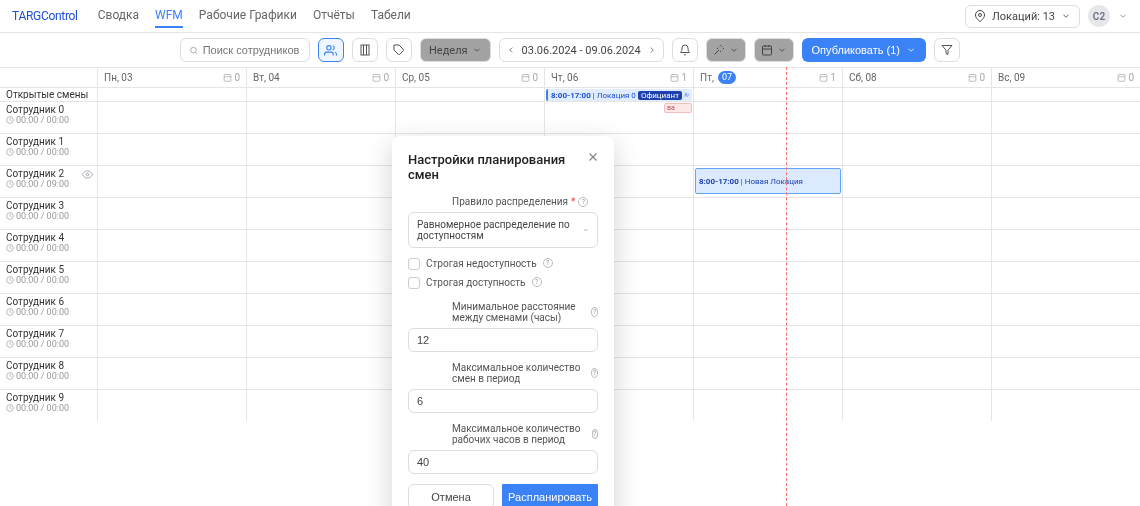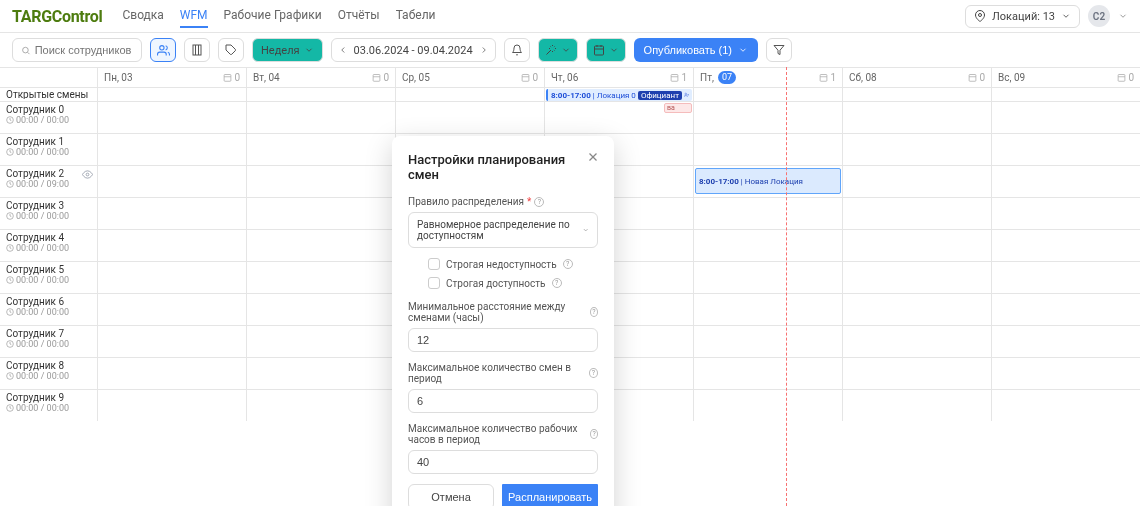--- a/index.html
+++ b/index.html
@@ -1,37 +1,37 @@
 <!DOCTYPE html>
 <html><head>
 <meta charset="utf-8">
 <style>
 * { box-sizing: border-box; margin: 0; padding: 0; }
 body { font-family: -apple-system, BlinkMacSystemFont, "Segoe UI", Roboto, sans-serif; font-size: 12px; color: #333; background: #fff; width: 1140px; height: 506px; overflow: hidden; position: relative; }
 
 
 .header { height: 33px; border-bottom: 1px solid #e5e5e5; display: flex; align-items: center; padding: 0 12px; justify-content: space-between; }
 .header-left { display: flex; align-items: center; gap: 20px; }
-.logo { font-weight: 700; font-size: 16px; color: #4d7c0f; letter-spacing: -0.3px; }
+.logo { font-weight: 400; font-size: 12px; color: #1d4ed8; letter-spacing: -0.3px; }
 .nav-tabs { display: flex; gap: 16px; }
 .nav-tab { font-size: 12px; color: #666; cursor: pointer; padding: 4px 0; }
 .nav-tab.active { color: #3b82f6; border-bottom: 2px solid #3b82f6; }
 .header-right { display: flex; align-items: center; gap: 8px; }
 .loc-btn { display: flex; align-items: center; gap: 6px; border: 1px solid #ddd; border-radius: 6px; padding: 4px 8px; font-size: 11px; color: #444; background: #fff; cursor: pointer; }
 .avatar { width: 22px; height: 22px; border-radius: 50%; background: #e5e7eb; color: #6b7280; display: flex; align-items: center; justify-content: center; font-size: 10px; font-weight: 600; }
 
 
-.toolbar { height: 34px; display: flex; align-items: center; padding: 0 12px; gap: 8px; justify-content: flex-start; }
+.toolbar { height: 34px; display: flex; align-items: center; padding: 0 12px; gap: 8px; justify-content: center; }
 .toolbar-left { display: flex; align-items: center; gap: 8px; }
 .toolbar-right { display: flex; align-items: center; gap: 8px; }
 .search-box { display: flex; align-items: center; border: 1px solid #ddd; border-radius: 6px; padding: 0 8px; height: 24px; width: 130px; color: #999; gap: 4px; }
 .search-box input { border: none; outline: none; width: 100%; font-size: 11px; }
 .icon-btn { width: 26px; height: 24px; border: 1px solid #ddd; border-radius: 6px; display: flex; align-items: center; justify-content: center; background: #fff; cursor: pointer; color: #555; }
 .icon-btn.active { border-color: #3b82f6; color: #3b82f6; background: #eff6ff; }
-.sel-btn { display: flex; align-items: center; gap: 4px; border: 1px solid #ddd; border-radius: 6px; padding: 0 8px; height: 24px; background: #14b8a6; cursor: pointer; font-size: 11px; color: #444; }
+.sel-btn { display: flex; align-items: center; gap: 4px; border: 1px solid #ddd; border-radius: 6px; padding: 0 8px; height: 24px; background: #a3a3a3; cursor: pointer; font-size: 11px; color: #444; }
 .date-nav { display: flex; align-items: center; gap: 6px; border: 1px solid #ddd; border-radius: 6px; padding: 0 6px; height: 24px; }
 .publish-btn { background: #3b82f6; color: #fff; border: none; border-radius: 6px; padding: 0 10px; height: 24px; font-size: 11px; display: flex; align-items: center; gap: 6px; cursor: pointer; }
 
 
 .grid { display: flex; flex-direction: column; }
 .grid-header { display: flex; height: 20px; border-top: 1px solid #e5e5e5; }
 .sidebar-col { width: 98px; flex-shrink: 0; border-right: 1px solid #e5e5e5; }
 .day-col { flex: 1; border-right: 1px solid #e5e5e5; display: flex; align-items: center; justify-content: space-between; padding: 0 6px; font-size: 10px; color: #666; position: relative; }
 .day-col:last-child { border-right: none; }
 .day-name { display: flex; align-items: center; gap: 4px; text-align: center; }
@@ -54,24 +54,24 @@
 .shift-peek { position: absolute; top: 1px; right: 1px; height: 10px; width: 28px; background: #fde8e8; border: 1px solid #f5bcbc; border-radius: 2px; font-size: 7px; padding: 0 2px; color: #b45454; overflow: hidden; }
 
 .eye-icon { position: absolute; right: 4px; top: 3px; color: #9ca3af; }
 
 .now-line { position: absolute; top: 67px; bottom: 0; width: 0; border-left: 1px dashed #f87171; left: 786px; z-index: 5; pointer-events: none; }
 
 
 .modal { position: absolute; left: 392px; top: 136px; width: 222px; background: #fff; border-radius: 8px; box-shadow: 0 8px 28px rgba(0,0,0,0.18); padding: 16px; z-index: 20; }
 .modal-title { font-size: 13px; font-weight: 500; color: #222; margin-bottom: 14px; }
 .modal-close { position: absolute; top: 14px; right: 14px; cursor: pointer; color: #888; }
-.form-label { font-size: 10px; color: #555; display: flex; align-items: center; gap: 3px; margin-bottom: 5px; }
+.form-label { font-size: 10px; color: #555; display: flex; align-items: center; gap: 3px; margin-bottom: 5px; margin-left: 44px; }
 .req { color: #ef4444; }
 .form-select { width: 100%; border: 1px solid #ddd; border-radius: 6px; padding: 6px 8px; font-size: 10px; color: #444; display: flex; justify-content: space-between; align-items: center; margin-bottom: 10px; background: #fff; }
-.form-check { display: flex; align-items: center; gap: 6px; font-size: 10px; color: #555; margin-bottom: 7px; margin-left: 20px; }
+.form-check { display: flex; align-items: flex-start; gap: 6px; font-size: 10px; color: #555; margin-bottom: 7px; }
 .form-check .box { width: 12px; height: 12px; border: 1px solid #ccc; border-radius: 3px; }
 .form-input { width: 100%; border: 1px solid #ddd; border-radius: 6px; padding: 5px 8px; font-size: 11px; color: #444; margin-bottom: 10px; }
 .link-more { color: #3b82f6; font-size: 10px; display: flex; align-items: center; gap: 3px; margin-bottom: 10px; cursor: pointer; }
 .modal-actions { display: flex; gap: 8px; }
 .btn-secondary { flex: 1; border: 1px solid #ddd; background: #fff; border-radius: 6px; padding: 6px; font-size: 11px; cursor: pointer; color: #444; }
 .btn-primary { flex: 1; border: none; background: #3b82f6; color: #fff; border-radius: 1px; padding: 6px; font-size: 11px; cursor: pointer; }
 
 svg { display: block; }
 .chev { width: 10px; height: 10px; }
 .help { width: 10px; height: 10px; border: 1px solid #bbb; border-radius: 50%; display: inline-flex; align-items: center; justify-content: center; font-size: 7px; color: #999; }
@@ -141,21 +141,21 @@
     <div class="sel-btn">
       <span>Неделя</span>
       <svg class="chev" viewBox="0 0 24 24" fill="none" stroke="currentColor" stroke-width="2">
           <polyline points="6 9 12 15 18 9"></polyline>
         </svg>
     </div>
     <div class="date-nav">
       <svg width="10" height="10" viewBox="0 0 24 24" fill="none" stroke="#666" stroke-width="2">
           <polyline points="15 18 9 12 15 6"></polyline>
         </svg>
-      <span style="font-size:11px;color:#444">03.06.2024 - 09.04.2024</span>
+      <span style="font-size:11px;color:#444">03.06.2024 - 09.06.2024</span>
       <svg width="10" height="10" viewBox="0 0 24 24" fill="none" stroke="#666" stroke-width="2">
           <polyline points="9 18 15 12 9 6"></polyline>
         </svg>
     </div>
   </div>
   <div class="toolbar-right">
     <div class="icon-btn">
       <svg width="12" height="12" viewBox="0 0 24 24" fill="none" stroke="currentColor" stroke-width="2">
           <path d="M18 8A6 6 0 0 0 6 8c0 7-3 9-3 9h18s-3-2-3-9"></path>
           <path d="M13.73 21a2 2 0 0 1-3.46 0"></path>

